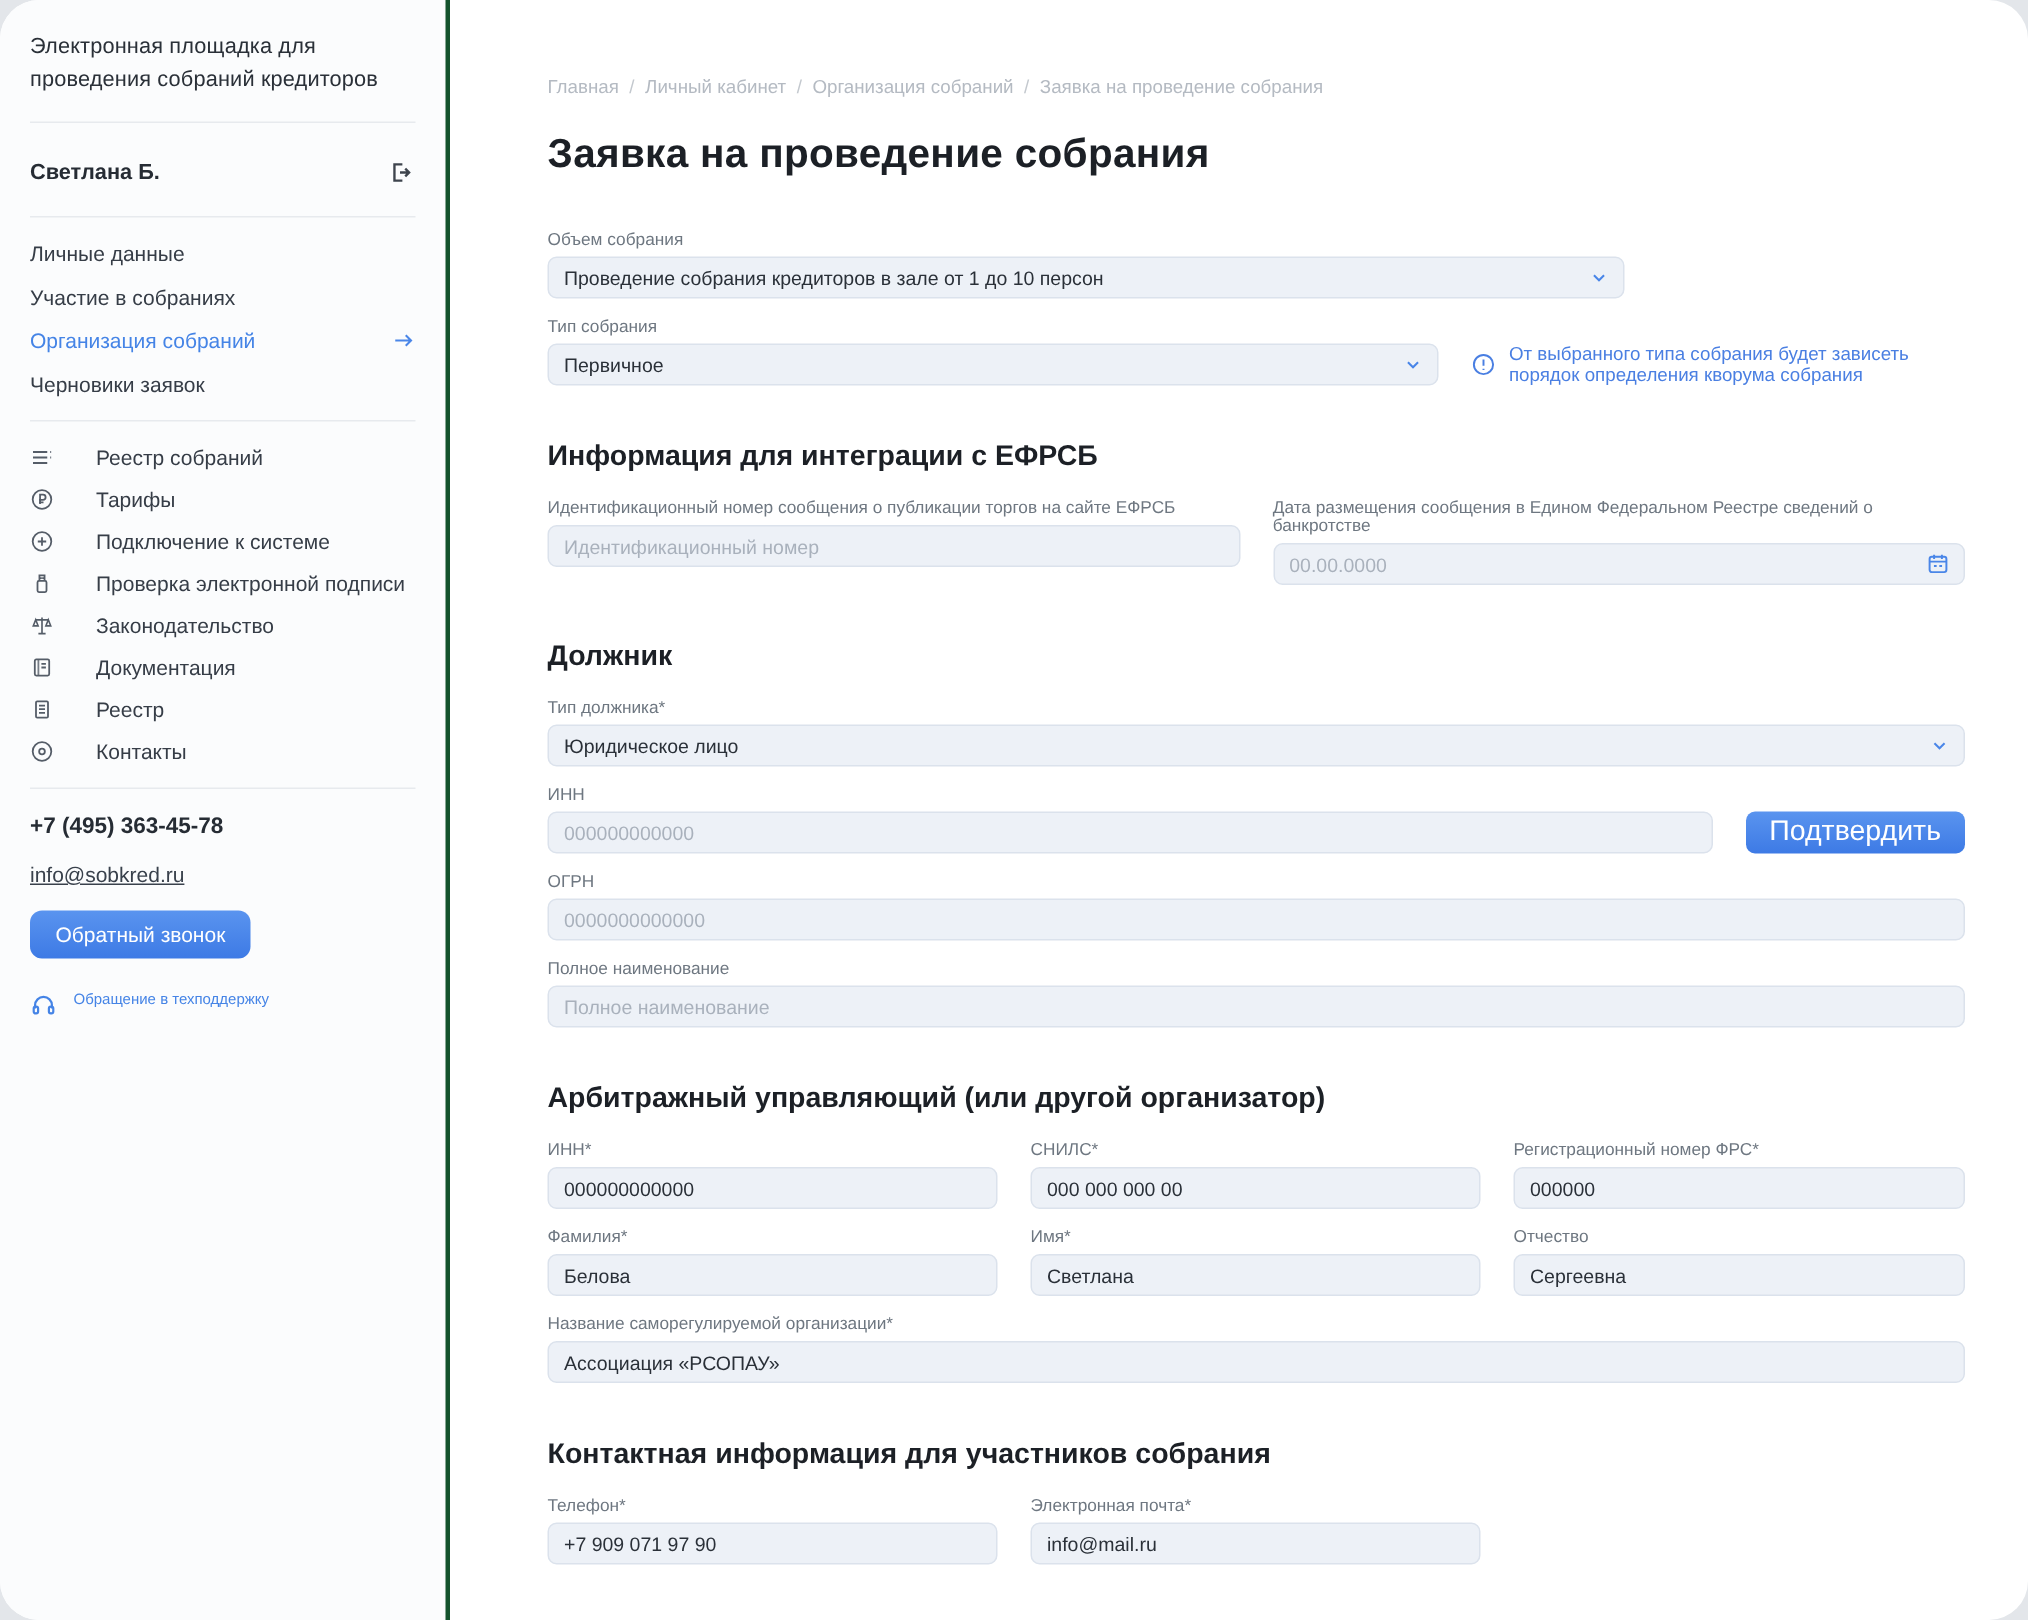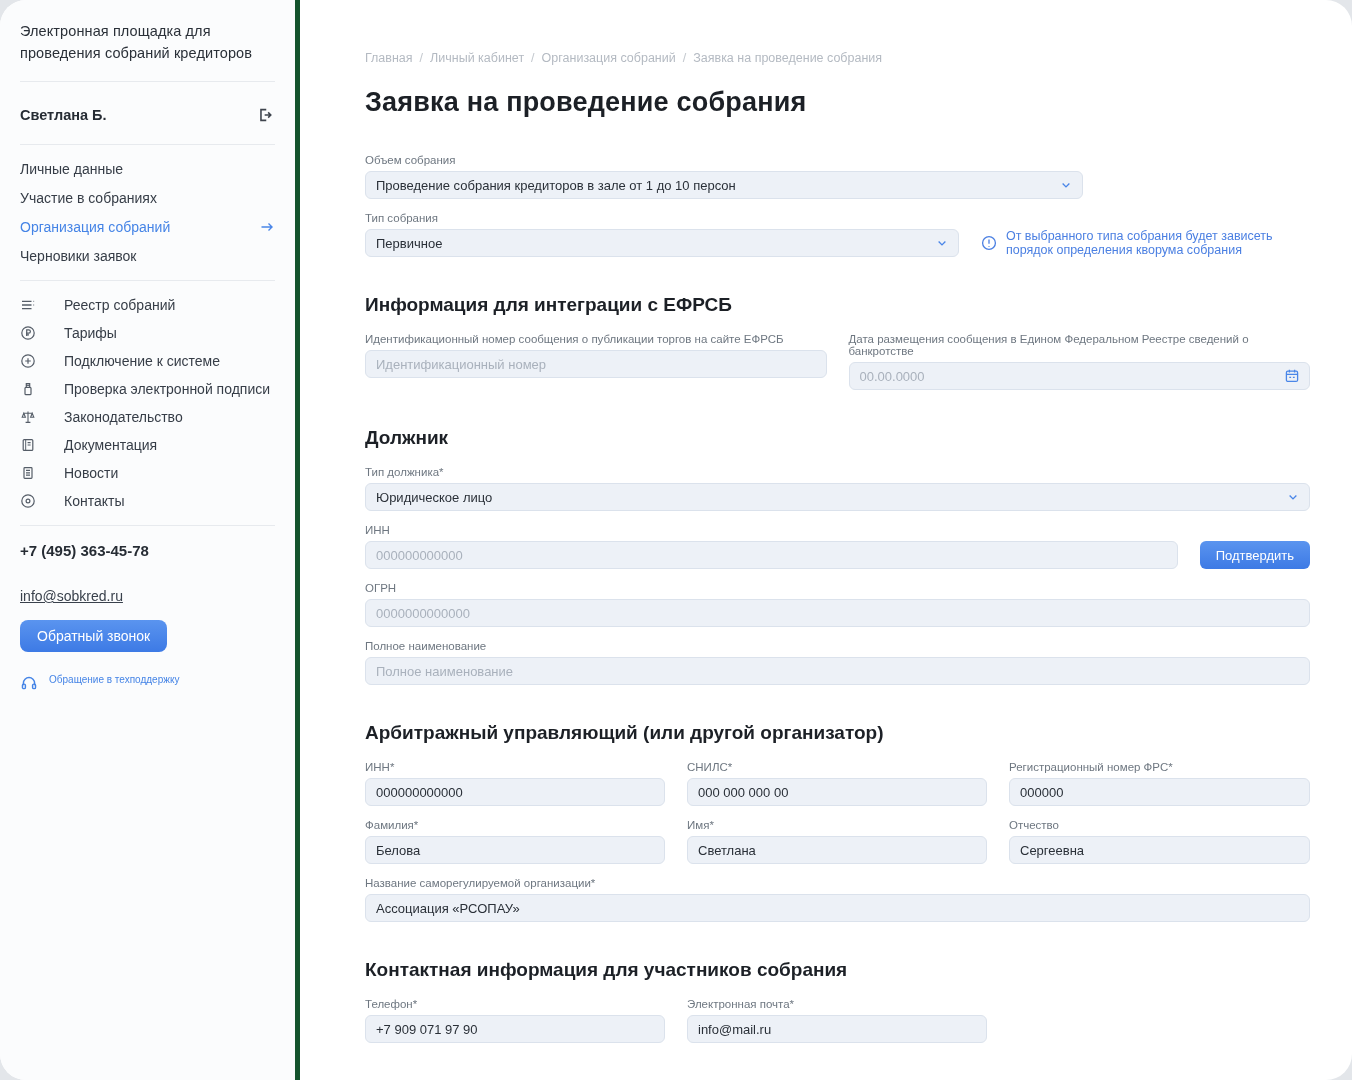--- a/index.html
+++ b/index.html
@@ -14,37 +14,37 @@
     position: absolute; inset: 0;
     background: #ffffff;
     border-radius: 26px;
     overflow: hidden;
     display: flex;
   }
   
   .sidebar {
     width: 300px; min-width: 300px;
     background: #fbfcfd;
-    border-right: 5px solid #14532d;
+    border-right: 3px solid #14532d;
     padding: 20px 20px 0 20px;
   }
   .logo { font-size: 14.5px; font-weight: 500; line-height: 1.55; color: #2a3038; letter-spacing: .1px; }
   .divider { height: 1px; background: #e7eaee; margin: 16px 0; }
   .user-row { display: flex; align-items: center; justify-content: space-between; padding: 6px 0 2px 0; }
   .user-name { font-size: 14.5px; font-weight: 700; color: #262c34; }
   .icon-btn { background: none; border: none; cursor: pointer; display: flex; align-items: center; color: #3e444d; padding: 2px; }
   .nav { list-style: none; margin-top: 4px; }
   .nav li { margin-bottom: 13px; }
   .nav a { display: flex; align-items: center; justify-content: space-between; text-decoration: none; font-size: 14px; color: #363d47; }
   .nav a.active { color: #4584e6; }
   .menu { list-style: none; }
   .menu li { margin-bottom: 12px; }
   .menu a { display: flex; align-items: center; gap: 28px; text-decoration: none; font-size: 14px; color: #363d47; }
   .menu .mi { color: #555d68; display: flex; align-items: center; }
-  .phone { font-size: 15px; font-weight: 700; color: #262c34; margin: 6px 0 28px 0; }
+  .phone { font-size: 15px; font-weight: 700; color: #262c34; margin: 6px 0 16px 0; }
   .email { font-size: 14px; color: #39414c; text-decoration: underline; display: inline-block; margin-bottom: 16px; }
   .callback-btn {
     display: inline-block; border: none; cursor: pointer;
     background: linear-gradient(180deg, #5a94ef, #3d7ae5);
     color: #fff; font-size: 14px; font-weight: 500;
     padding: 8px 17px; border-radius: 8px;
     font-family: inherit;
   }
   .support { display: flex; align-items: flex-start; gap: 11px; margin-top: 22px; text-decoration: none; font-size: 10px; color: #4584e6; }
   
@@ -75,21 +75,21 @@
   .select .sel-text { white-space: nowrap; overflow: hidden; text-overflow: ellipsis; }
   .chev { color: #4a86e8; min-width: 12px; display: flex; }
   .hint { display: flex; align-items: center; gap: 9px; color: #4a7fe2; font-size: 12.5px; }
   .hint .hico { display: flex; color: #4a7fe2; }
   .with-icon { position: relative; }
   .with-icon input { padding-right: 34px; }
   .cal { position: absolute; right: 10px; top: 50%; transform: translateY(-50%); color: #4a86e8; display: flex; }
   .confirm-btn {
     border: none; cursor: pointer;
     background: linear-gradient(180deg, #5a94ef, #3d7ae5);
-    color: #fff; font-size: 13px; font-weight: 500;
+    color: #fff; font-size: 19px; font-weight: 500;
     padding: 0 16px; height: 28px; border-radius: 6px;
     font-family: inherit;
   }
   .inline { display: flex; gap: 22px; align-items: flex-end; }
   svg { display: block; }
 </style>
 </head>
 <body>
 
 <div class="card">
@@ -209,21 +209,21 @@
           </a>
         </li>
       <li>
           <a href="#">
         <span class="mi">
           <svg width="16" height="16" viewBox="0 0 16 16" fill="none" stroke="currentColor" stroke-width="1.2">
             <rect x="4" y="2.6" width="8" height="10.8" rx=".8"></rect>
                 <path d="M6 5.4h4M6 7.8h4M6 10.2h4"></path>
           </svg>
             </span>
-        <span>Новости</span>
+        <span>Реестр</span>
           </a>
         </li>
       <li>
           <a href="#">
         <span class="mi">
           <svg width="16" height="16" viewBox="0 0 16 16" fill="none" stroke="currentColor" stroke-width="1.2">
             <circle cx="8" cy="8" r="6.2"></circle>
                 <circle cx="8" cy="8" r="1.9"></circle>
           </svg>
             </span>

